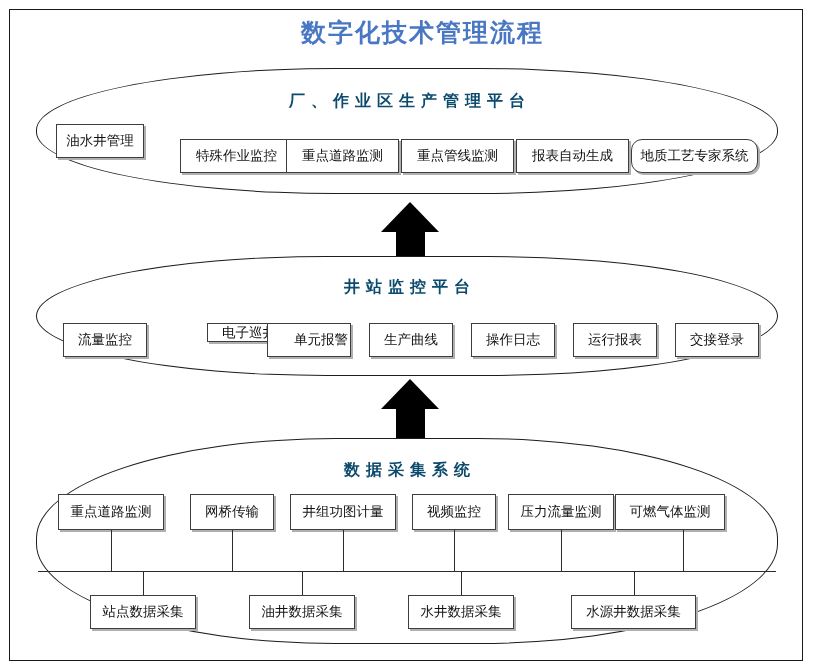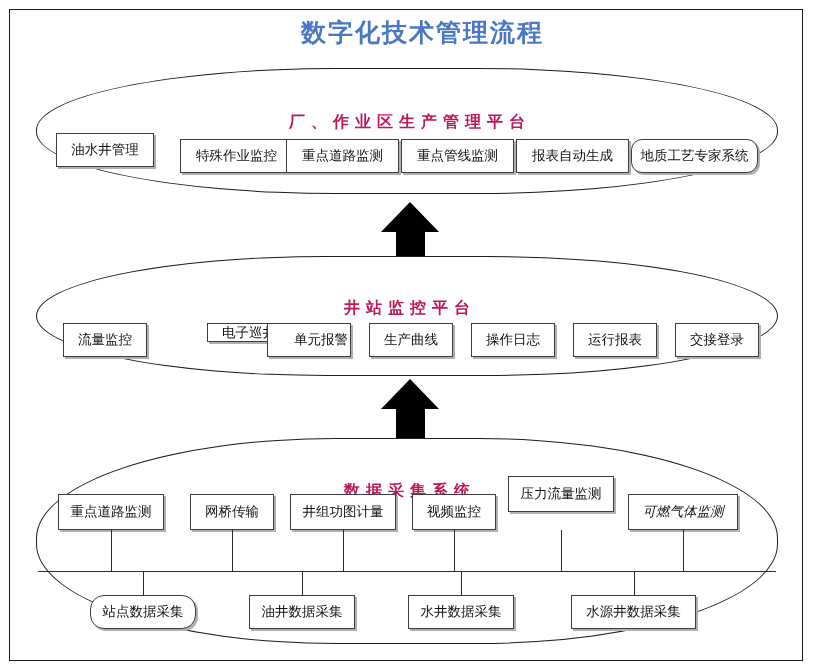--- a/index.html
+++ b/index.html
@@ -60,26 +60,25 @@
   .pill.tall {
     border-radius: 300px / 100px;
   }
 
   .section-heading {
     position: absolute;
     width: 100%;
     text-align: center;
     font-size: 16px;
     font-weight: bold;
-    color: #be185d;
+    color: #0c4a6e;
     letter-spacing: 6px;
     text-indent: 6px;
     font-family: "DejaVu Sans", "Liberation Sans", sans-serif;
     white-space: nowrap;
-    margin-top: 21px;
   }
 
   
   .node {
     position: absolute;
     box-sizing: border-box;
     border: 1px solid #3d3d3d;
     background: #ffffff;
     box-shadow: 2px 2px 0 0 #b0b0b0;
     display: flex;
@@ -121,21 +120,21 @@
 <div id="canvas">
 
   <div class="outer-frame"></div>
 
   <div class="page-title">数字化技术管理流程</div>
 
   <div class="pill" style="left:36px; top:68px; width:742px; height:126px;">
     <div class="section-heading" style="top:22px;">厂、作业区生产管理平台</div>
   </div>
 
-  <div class="node" style="left:56px; top:133px; width:98px; height:34px;">油水井管理</div>
+  <div class="node" style="left:56px; top:124px; width:88px; height:34px;">油水井管理</div>
   <div class="node" style="left:180px; top:139px; width:113px; height:34px;">特殊作业监控</div>
   <div class="node" style="left:286px; top:139px; width:113px; height:34px;">重点道路监测</div>
   <div class="node" style="left:401px; top:139px; width:113px; height:34px;">重点管线监测</div>
   <div class="node" style="left:516px; top:139px; width:113px; height:34px;">报表自动生成</div>
   <div class="node" style="left:631px; top:139px; width:127px; height:34px;border-radius:11px;">地质工艺专家系统</div>
 
   <div>
     <div class="arrow-head" style="left:381px; top:202px;"></div>
     <div class="arrow-shaft" style="left:396px; top:231px; width:29px; height:27px;"></div>
   </div>
@@ -158,35 +157,35 @@
   </div>
 
   <div class="pill tall" style="left:36px; top:438px; width:742px; height:206px;">
     <div class="section-heading" style="top:21px;">数据采集系统</div>
   </div>
 
   <div class="node" style="left:58px; top:494px; width:106px; height:36px;">重点道路监测</div>
   <div class="node" style="left:190px; top:494px; width:84px; height:36px;">网桥传输</div>
   <div class="node" style="left:290px; top:494px; width:106px; height:36px;">井组功图计量</div>
   <div class="node" style="left:412px; top:494px; width:84px; height:36px;">视频监控</div>
-  <div class="node" style="left:508px; top:476px; width:106px; height:36px;">压力流量监测</div>
-  <div class="node" style="left:628px; top:494px; width:110px; height:36px;font-style:italic;">可燃气体监测</div>
+  <div class="node" style="left:508px; top:494px; width:106px; height:36px;">压力流量监测</div>
+  <div class="node" style="left:615px; top:494px; width:110px; height:36px;">可燃气体监测</div>
 
   <div class="vline" style="left:111px; top:530px; height:41px;"></div>
   <div class="vline" style="left:232px; top:530px; height:41px;"></div>
   <div class="vline" style="left:343px; top:530px; height:41px;"></div>
   <div class="vline" style="left:454px; top:530px; height:41px;"></div>
   <div class="vline" style="left:561px; top:530px; height:41px;"></div>
   <div class="vline" style="left:683px; top:530px; height:41px;"></div>
 
   <div class="hline" style="left:38px; top:571px; width:738px;"></div>
 
   <div class="vline" style="left:143px; top:571px; height:24px;"></div>
   <div class="vline" style="left:302px; top:571px; height:24px;"></div>
   <div class="vline" style="left:461px; top:571px; height:24px;"></div>
   <div class="vline" style="left:634px; top:571px; height:24px;"></div>
 
-  <div class="node" style="left:90px; top:595px; width:106px; height:34px;border-radius:14px;">站点数据采集</div>
+  <div class="node" style="left:90px; top:595px; width:106px; height:34px;">站点数据采集</div>
   <div class="node" style="left:249px; top:595px; width:106px; height:34px;">油井数据采集</div>
   <div class="node" style="left:408px; top:595px; width:106px; height:34px;">水井数据采集</div>
   <div class="node" style="left:571px; top:595px; width:125px; height:34px;">水源井数据采集</div>
 
 </div>
 
 </body></html>

